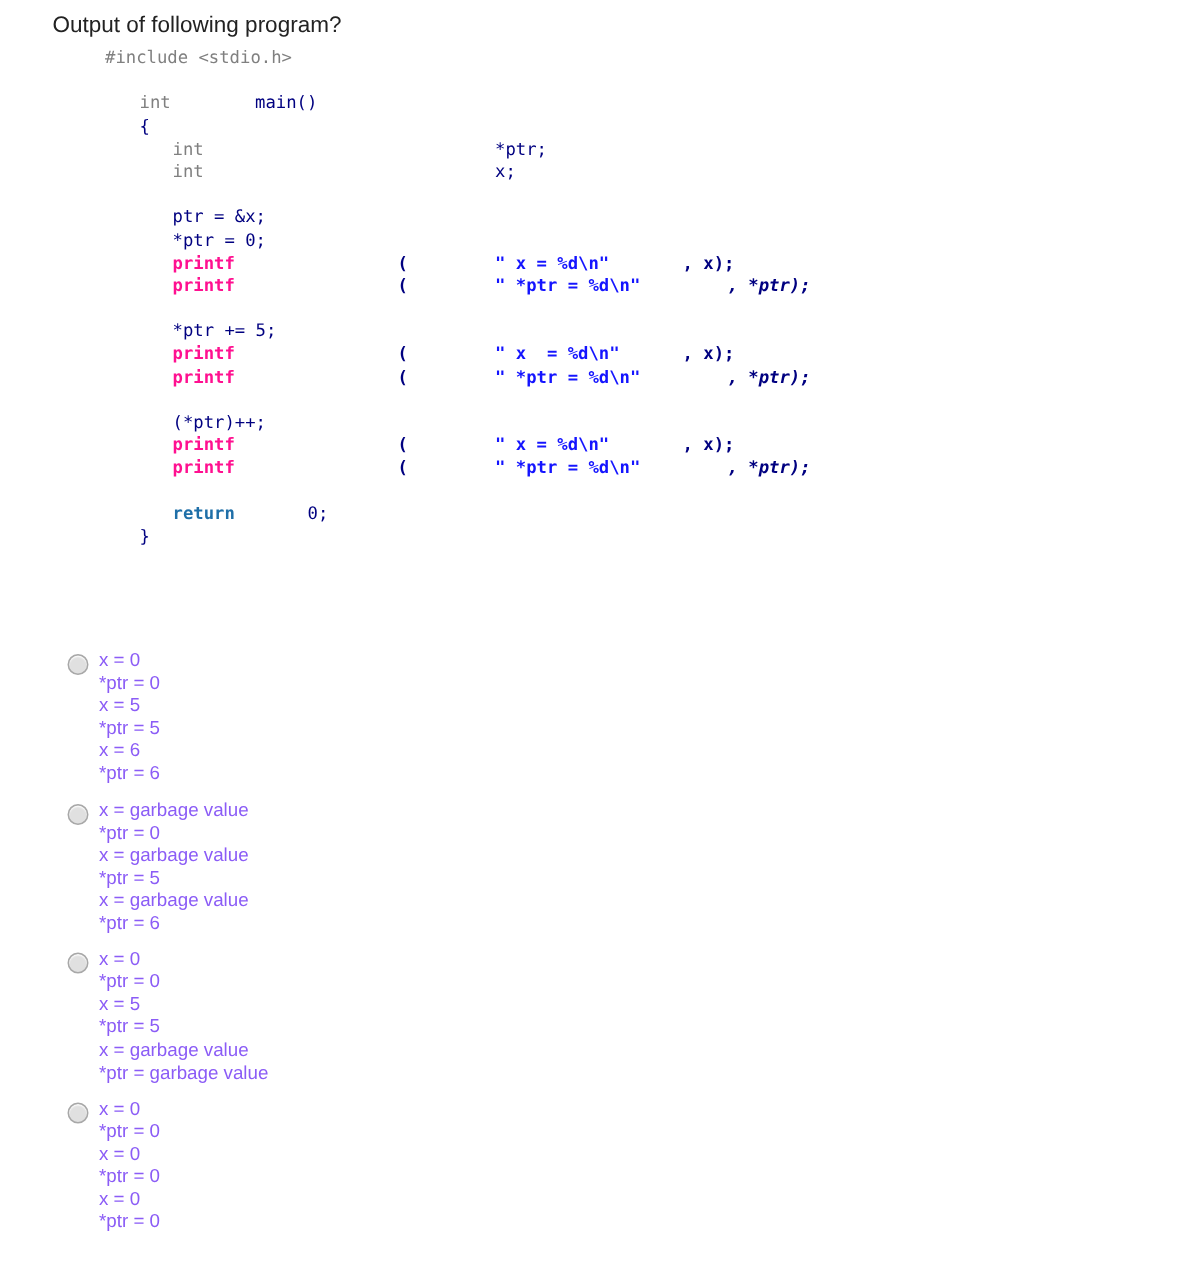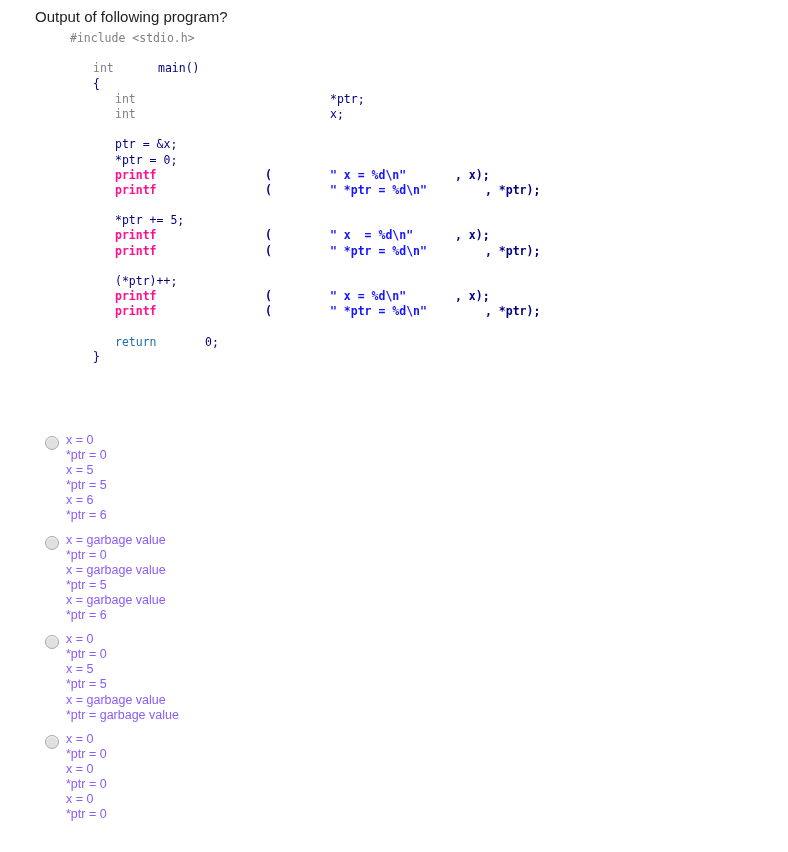--- a/index.html
+++ b/index.html
@@ -47,33 +47,33 @@
   }
   
   .col {
     position: absolute;
     top: 0;
     white-space: pre;
   }
   .c-ind1  { left: 10px; }
   .c-ind2  { left: 33px; }
   .c-ind3  { left: 55px; }
-  .c-kw2   { left: 98px; }
+  .c-kw2   { left: 110px; }
   .c-paren { left: 205px; }
   .c-str   { left: 270px; }
   .c-arg1  { left: 395px; }
-  .c-arg2  { left: 425px; }
+  .c-arg2  { left: 425px; font-style: italic; }
   .c-ret   { left: 145px; }
 
   .tok-keyword-gray { color: #808080; }
   .tok-preproc      { color: #808080; }
   .tok-plain        { color: #000080; }
   .tok-func         { color: #FF1090; font-weight: bold; text-align: right; }
   .tok-string       { color: #1414FF; font-weight: bold; }
-  .tok-return       { color: #1F6FA8; font-weight: normal; }
+  .tok-return       { color: #1F6FA8; font-weight: bold; }
   .tok-punct        { color: #000080; font-weight: bold; }
 
   
   .options {
     position: absolute;
     left: 45px;
     top: 433px;
     width: 400px;
   }
   .option-row {

